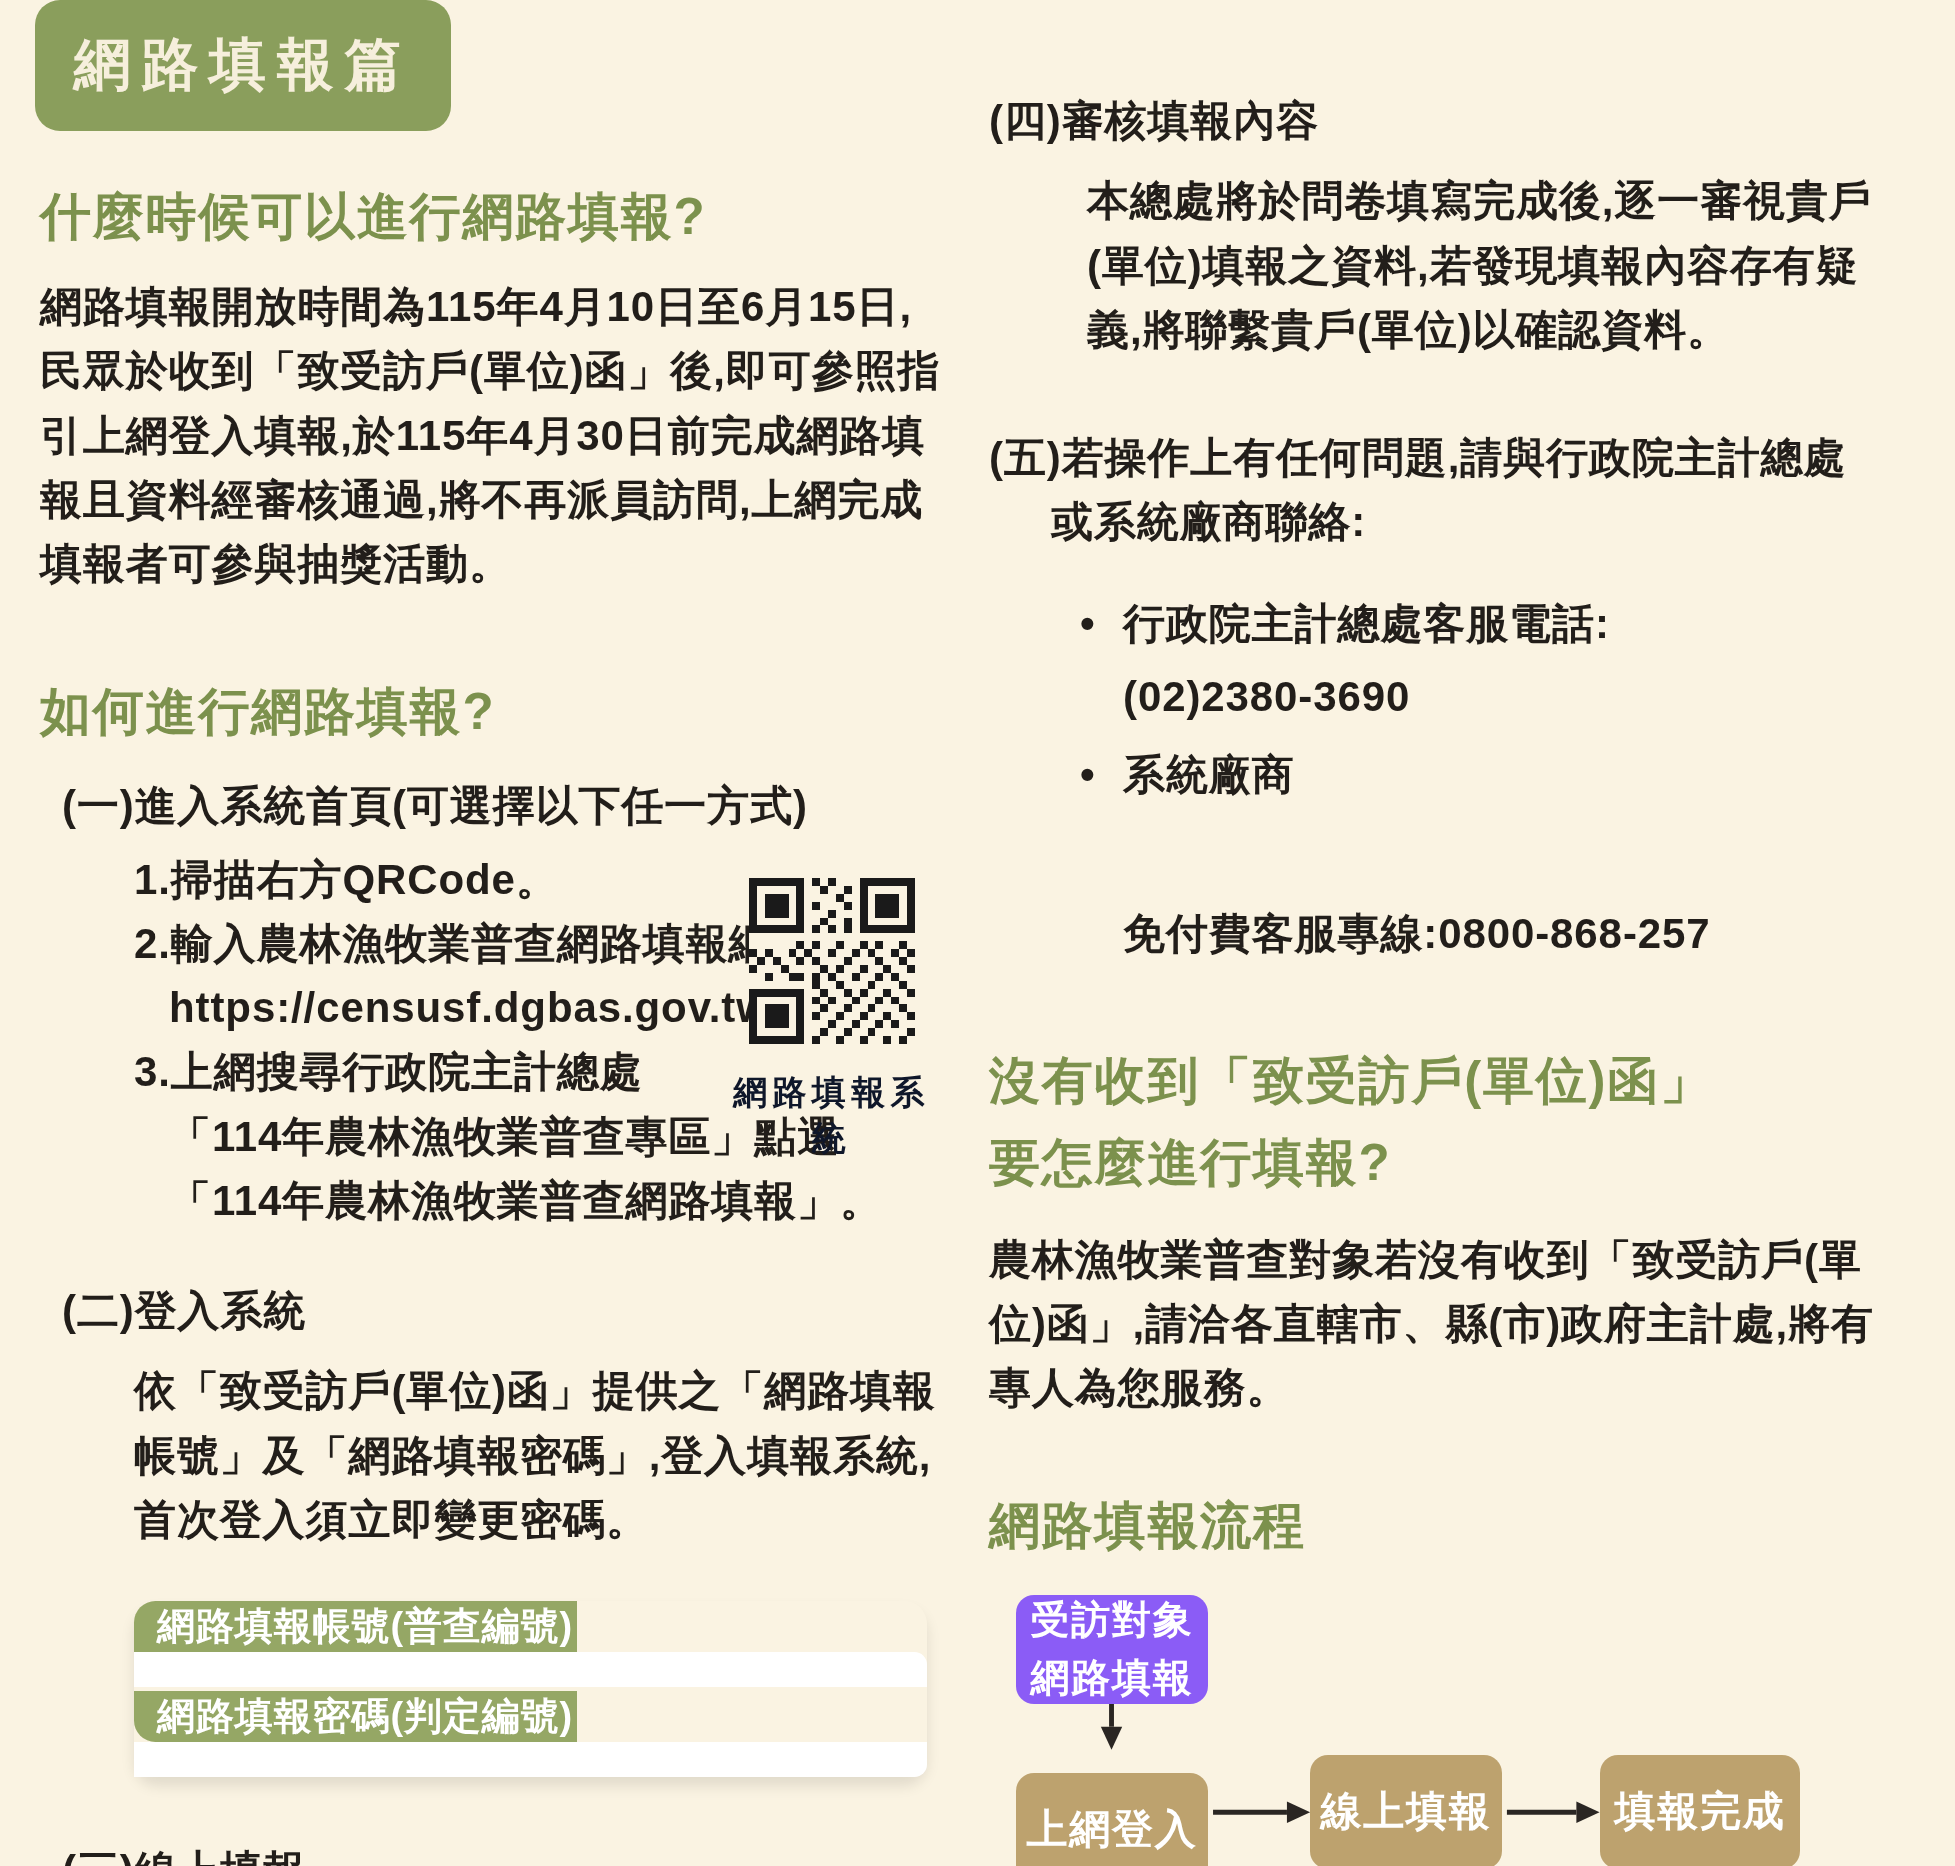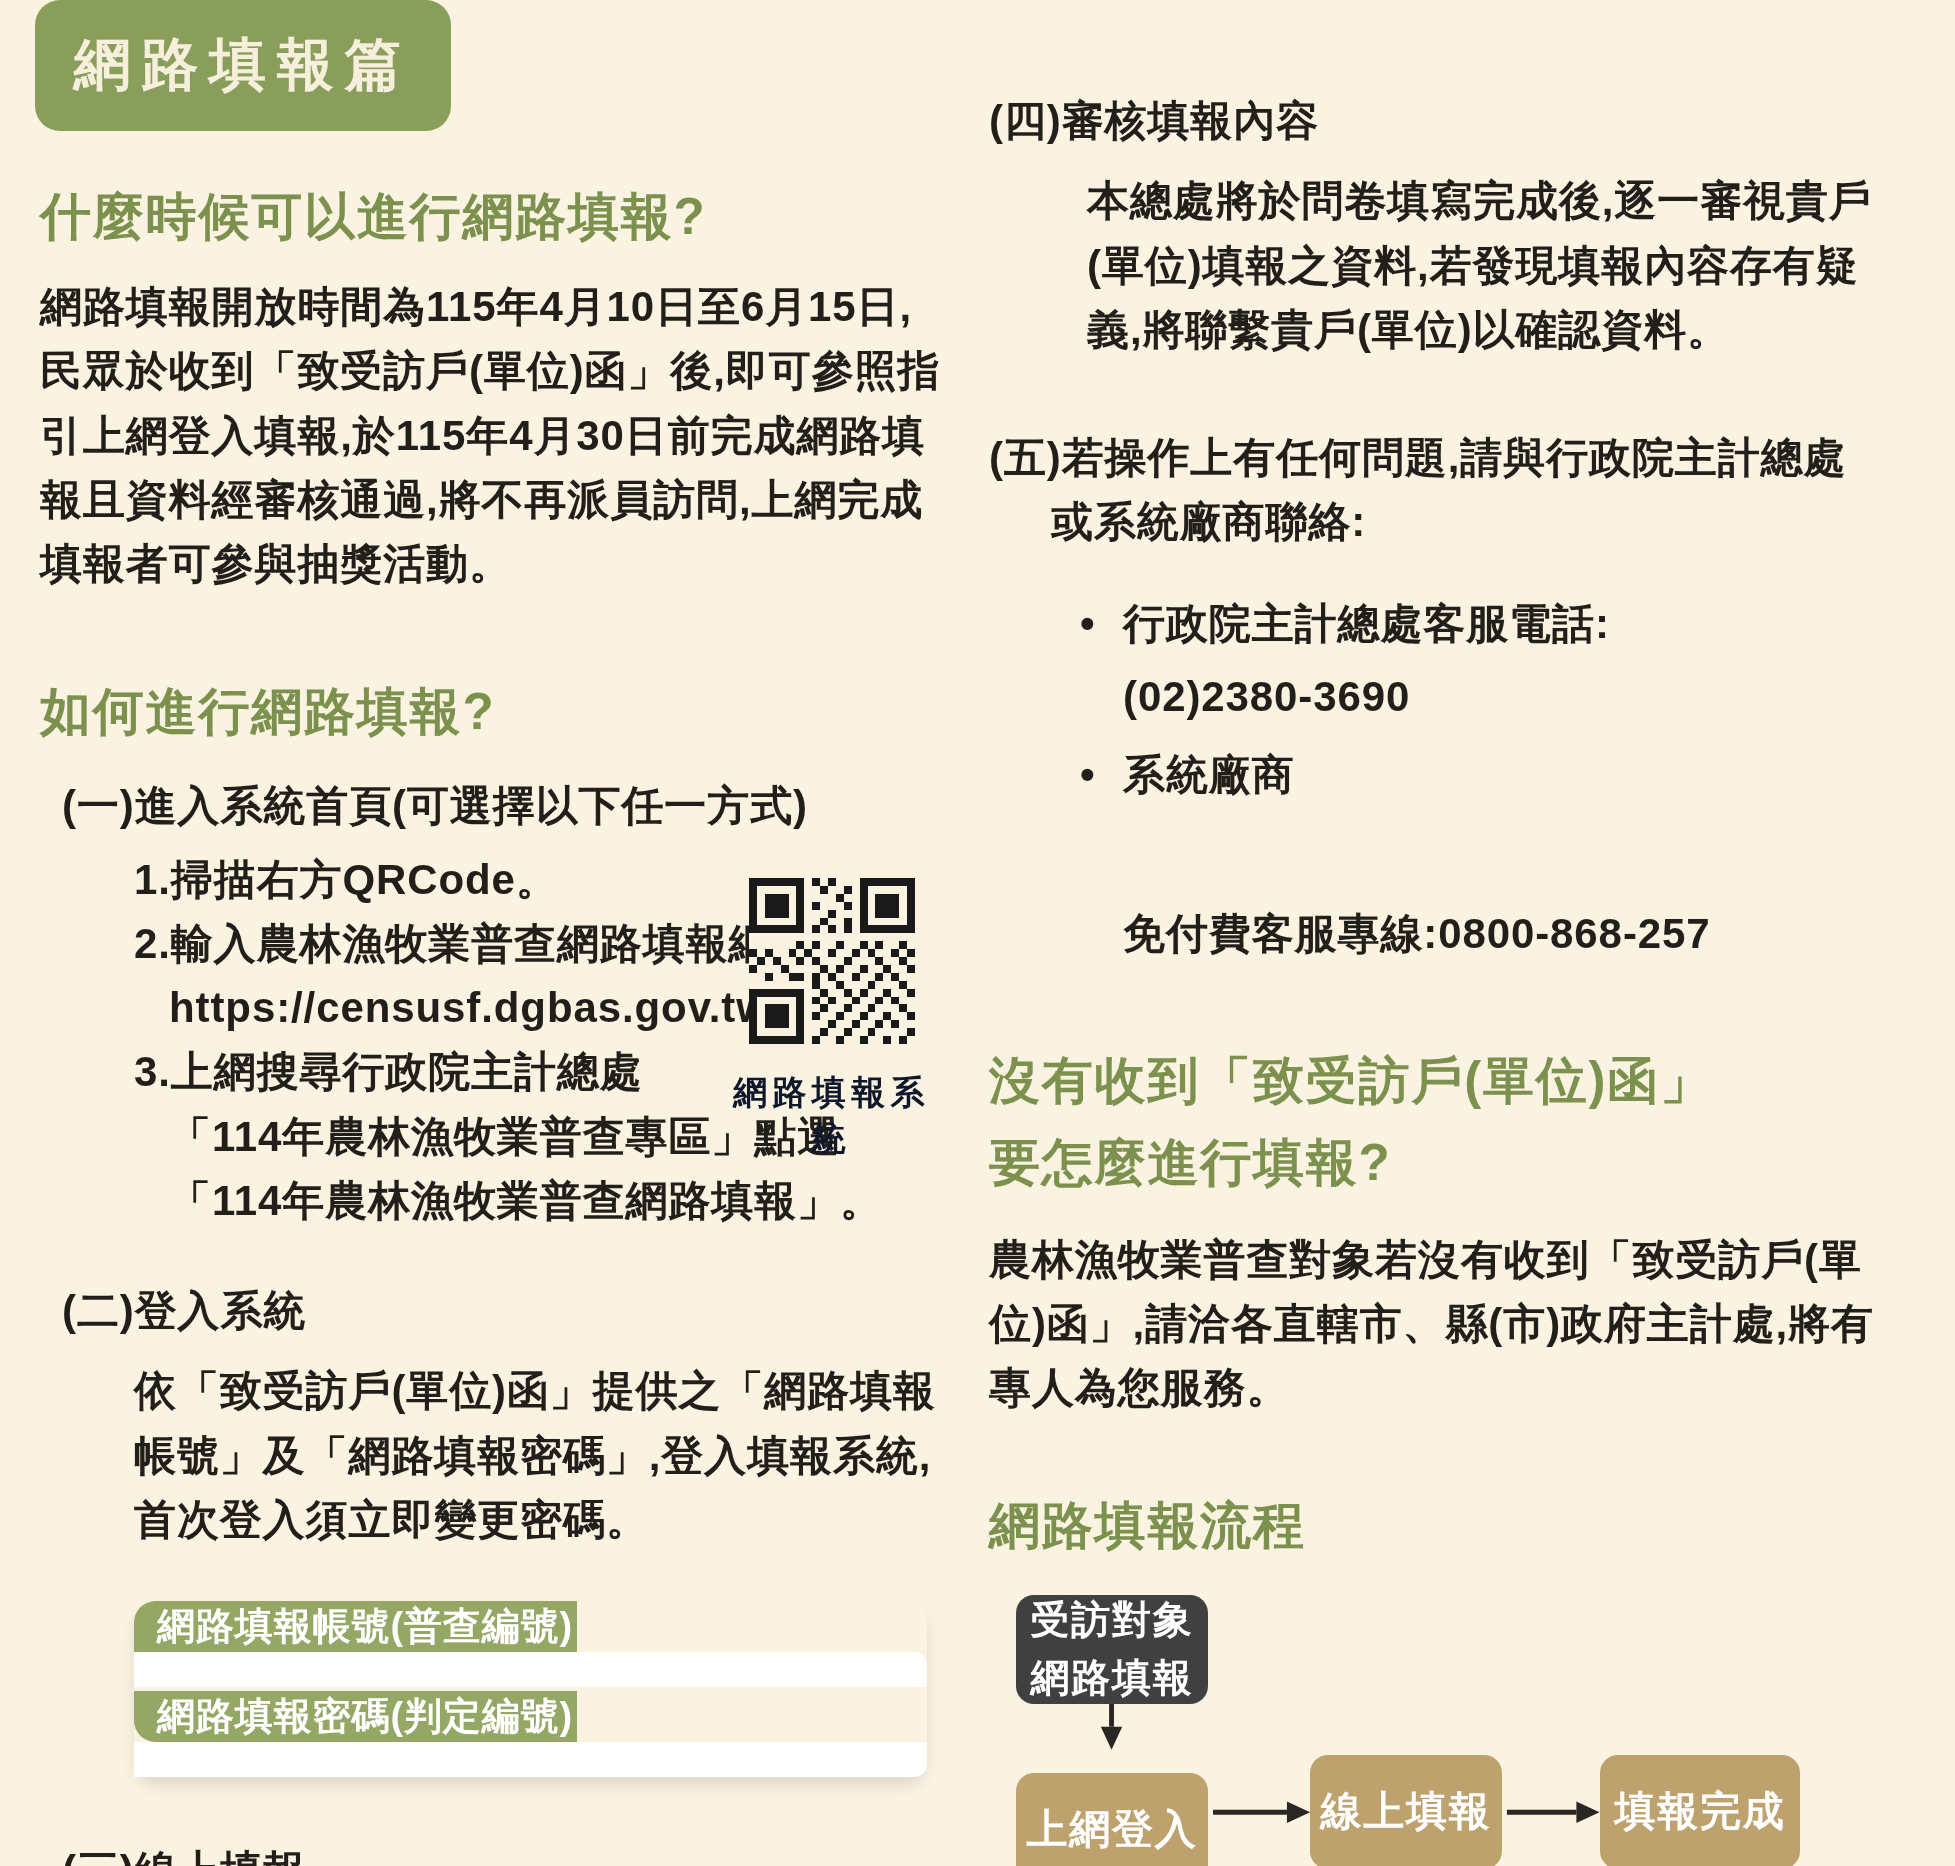--- a/index.html
+++ b/index.html
@@ -71,21 +71,21 @@
 
   .h-noletter{margin-top:78px;line-height:1.62;}
   .flow-heading{margin-top:71px;}
 
   .flow{position:relative;width:891px;height:659px;margin-top:25px;margin-left:27px;}
   .fc-box{
     position:absolute;border-radius:18px;color:#FFFFFF;font-weight:800;
     display:flex;align-items:center;justify-content:center;text-align:center;
     white-space:pre-line;letter-spacing:1.8px;
   }
-  .fc-teal{background:#404040;}
+  .fc-teal{background:#8b5cf6;}
   .fc-tan{background:#BDA26E;}
   .fc-start{left:0;top:9px;width:192px;height:109px;font-size:39px;line-height:1.5;}
   .fc-login{left:0;top:187px;width:192px;height:114px;font-size:41px;}
   .fc-fill{left:294px;top:169px;width:192px;height:114px;font-size:41px;}
   .fc-done1{left:584px;top:169px;width:200px;height:114px;font-size:41px;}
   .fc-svg{position:absolute;left:0;top:0;pointer-events:none;}
 </style>
 </head>
 <body>
 

